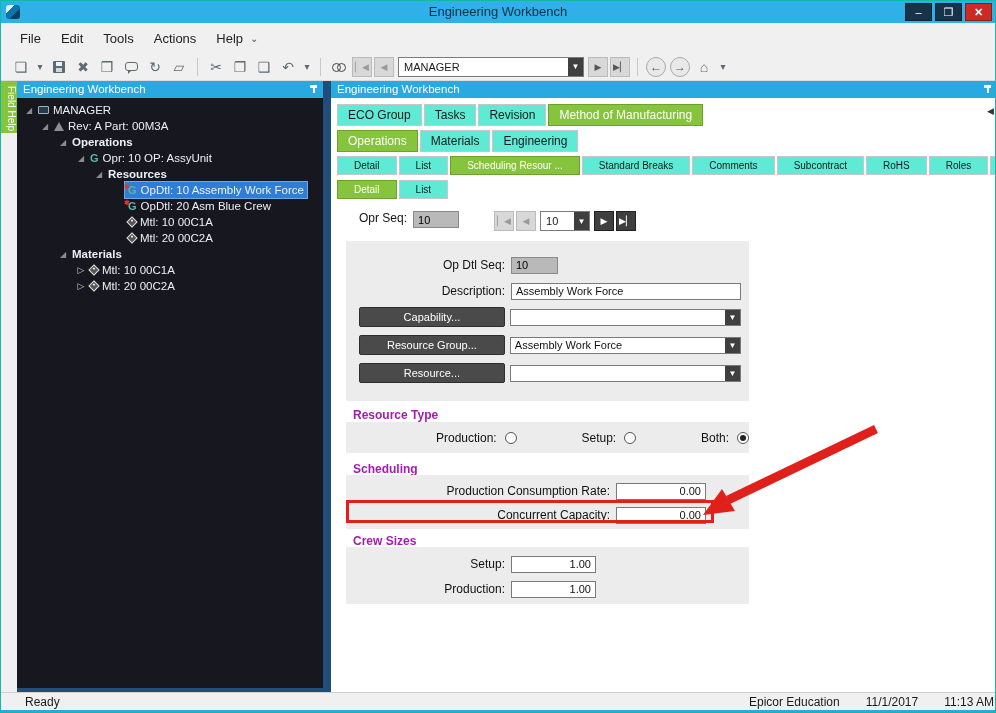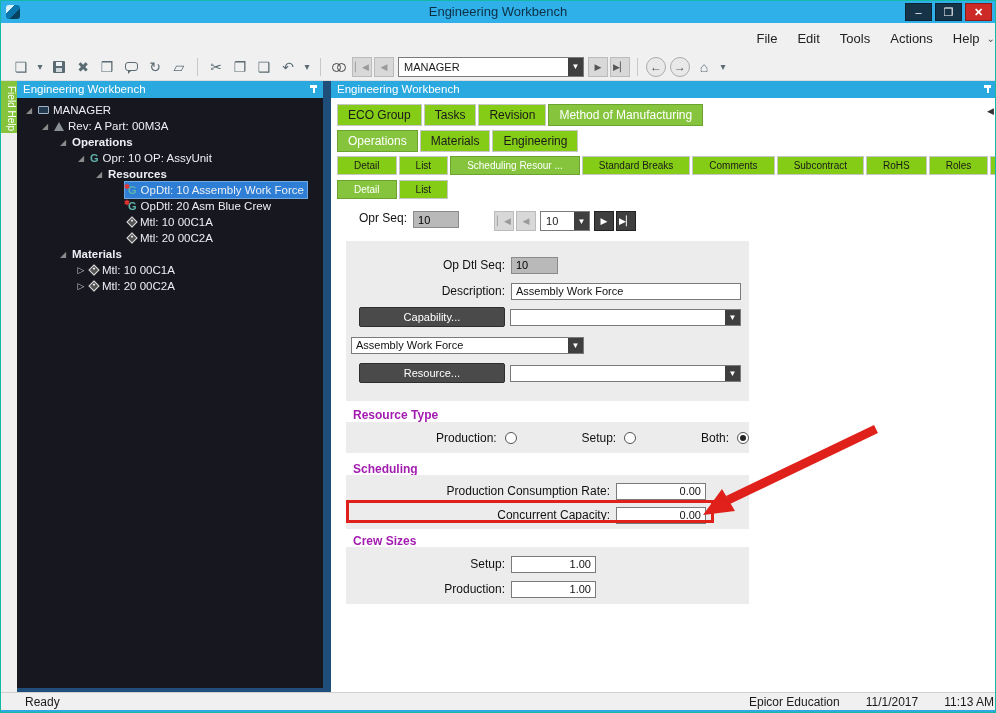--- a/index.html
+++ b/index.html
@@ -10,21 +10,21 @@
   
   .titlebar { position:absolute; left:0; top:0; width:100%; height:22px; background:#2fb0e8; }
   .titlebar .app-logo { position:absolute; left:5px; top:4px; width:14px; height:14px; border-radius:3px;
       background:linear-gradient(135deg,#d9f2fc 0 32%,#0b76ad 32% 62%,#07425f 62%); }
   .titlebar .wtitle { position:absolute; left:0; right:0; top:3px; text-align:center; color:#0d2f44; font-size:13px; }
   .win-controls { position:absolute; right:3px; top:2px; display:flex; gap:3px; }
   .win-btn { width:27px; height:18px; background:#173347; color:#fff; font-size:11px; line-height:17px; text-align:center; border:1px solid #0c2335; }
   .win-btn.close { background:#cd2a27; border-color:#8f1b19; font-weight:bold; }
 
   
-  .menubar { position:absolute; left:0; top:22px; width:100%; height:30px; background:#f0f0f0; display:flex; align-items:center; padding-left:10px; gap:2px;justify-content:flex-end; }
+  .menubar { position:absolute; left:0; top:22px; width:100%; height:30px; background:#f0f0f0; display:flex; align-items:center; padding-left:10px; gap:2px; }
   .menu-item { padding:4px 9px; font-size:13px; color:#222; }
   .menu-caret { color:#555; font-size:10px; margin-left:-4px; }
 
   
   .toolbar { position:absolute; left:0; top:52px; width:100%; height:28px; background:#f0f0f0; border-bottom:1px solid #dcdcdc; display:flex; align-items:center; padding-left:8px; }
   .tbtn { min-width:20px; height:20px; display:flex; align-items:center; justify-content:center; color:#5a6b73; font-size:14px; margin:0 2px; }
   .tbtn.small { font-size:10px; min-width:10px; }
   .tsep { width:1px; height:18px; background:#c8c8c8; margin:0 6px; }
   .i-floppy { width:12px; height:12px; background:#5a6b73; position:relative; border-radius:1px; }
   .i-floppy::before { content:''; position:absolute; left:3px; top:1px; width:6px; height:4px; background:#eef3f5; }
@@ -64,21 +64,21 @@
   .i-g { font-weight:bold; font-size:11px; color:#5fb4ad; position:relative; flex:none; line-height:12px; }
   .i-g.badge::after { content:'✱'; position:absolute; left:-4px; top:-3px; color:#e3342f; font-size:7px; }
   .i-tag { width:8px; height:8px; background:#555; border:1px solid #ddd; transform:rotate(45deg); position:relative; flex:none; }
   .i-tag::after { content:''; position:absolute; left:1px; top:1px; width:2px; height:2px; border-radius:50%; background:#fff; }
   .splitter { width:8px; background:#1e4e79; }
 
   
   .main-panel { position:relative; flex:1; background:#fff; overflow:hidden; }
   .main-panel .panel-header { position:absolute; left:0; top:0; right:0; }
   .tabs { position:absolute; left:6px; display:flex; gap:2px; }
-  .tab { padding:3px 10px; font-size:12px; background:#84cc16; border:1px solid #c6c6c6; color:#1a1a1a; white-space:nowrap; }
+  .tab { padding:3px 10px; font-size:12px; background:#5eead4; border:1px solid #c6c6c6; color:#1a1a1a; white-space:nowrap; }
   .tab.active { background:#86c43d; border-color:#6aa32f; color:#fff; }
   .tabs.small .tab { font-size:10px; padding:3px 16px; }
   .tab-scroll { position:absolute; right:3px; top:25px; color:#333; font-size:9px; }
 
   .opr-row { position:absolute; left:28px; top:130px; display:flex; height:20px; }
   .lbl { font-size:12px; color:#111; }
   .gray-box { background:#b9b9b9; border:1px solid #8a8a8a; height:17px; font-size:11px; padding:0 4px; font-family:"Liberation Sans",sans-serif; }
 
   .section-panel { position:absolute; left:15px; width:403px; background:#ececec; border-radius:0; }
   .section-title { position:absolute; left:22px; font-weight:bold; font-size:12px; color:#a21caf; }
@@ -326,20 +326,21 @@
           <input class="tinput" style="width: 233px;" value="Assembly Work Force">
         </div>
         <div class="dp-row" style="top:66px">
           <div class="dark-btn">Capability...</div>
           <div class="fcombo">
             <input class="tinput" value="" style="">
             <span class="cbtn">▼</span>
           </div>
         </div>
         <div class="dp-row" style="top:94px">
+          <div class="dark-btn">Resource Group...</div>
           <div class="fcombo">
             <input class="tinput" value="Assembly Work Force" style="">
             <span class="cbtn">▼</span>
           </div>
         </div>
         <div class="dp-row" style="top:122px">
           <div class="dark-btn">Resource...</div>
           <div class="fcombo">
             <input class="tinput" value="" style="">
             <span class="cbtn">▼</span>

